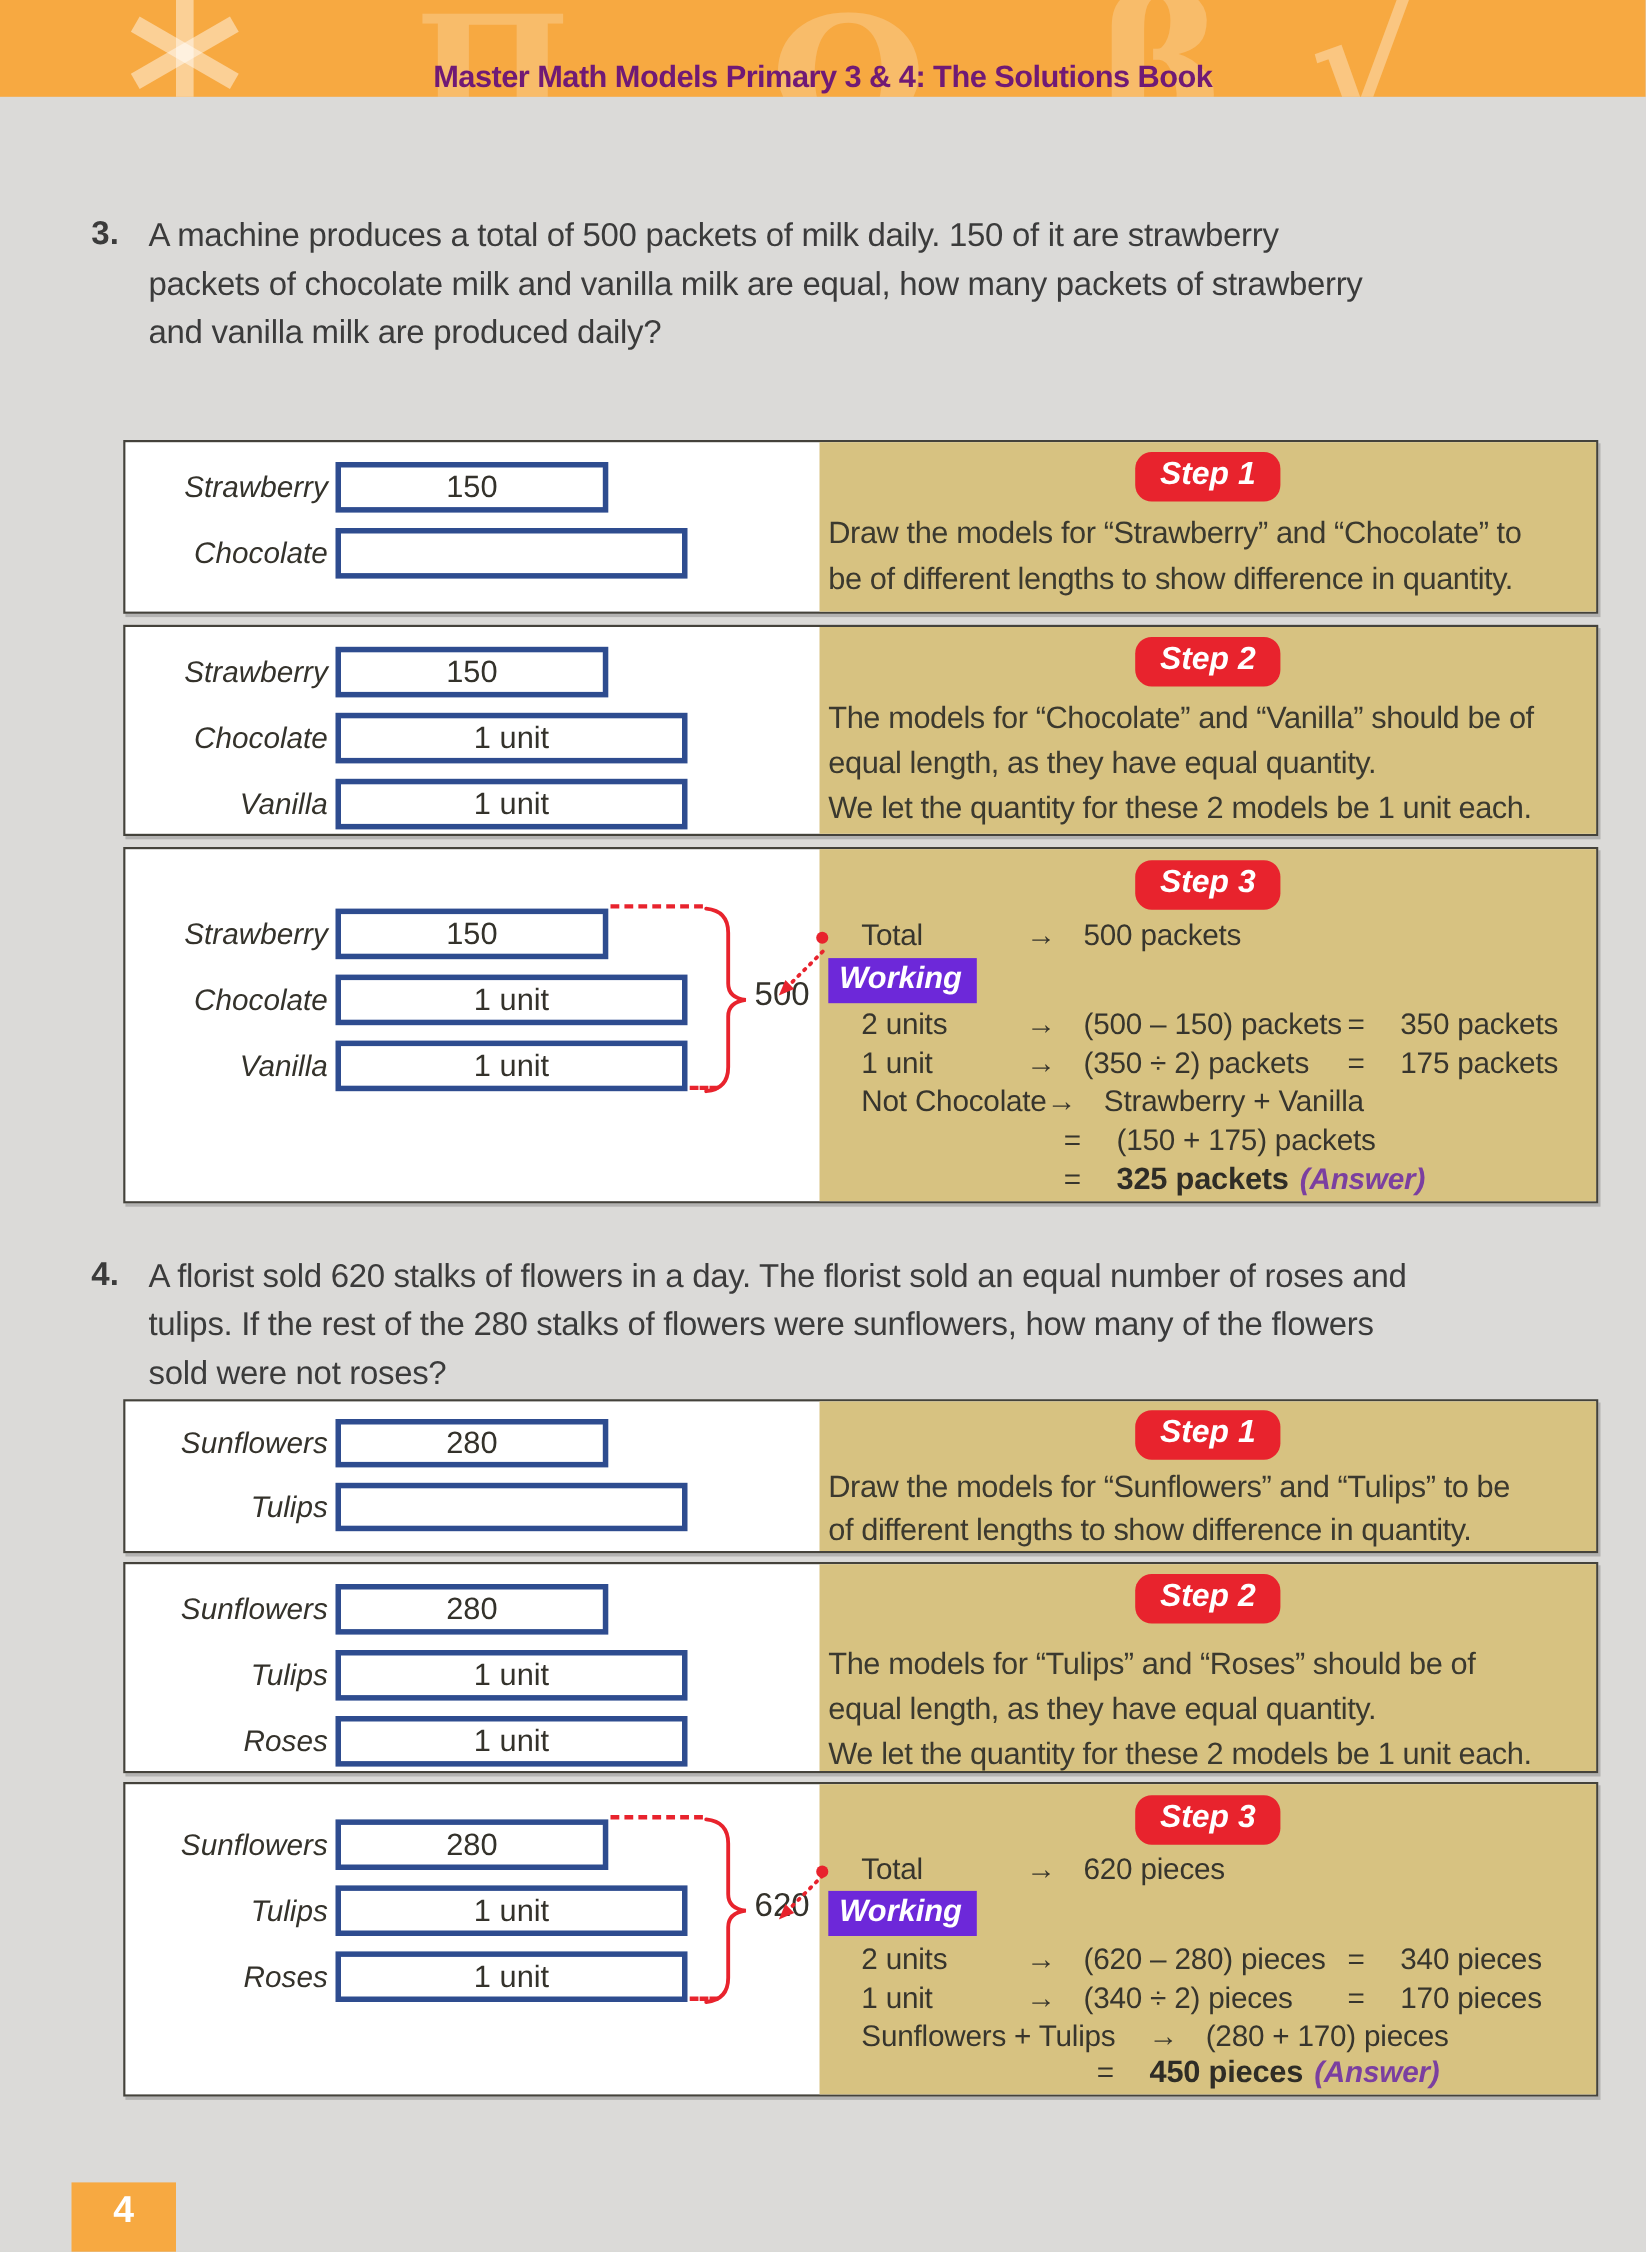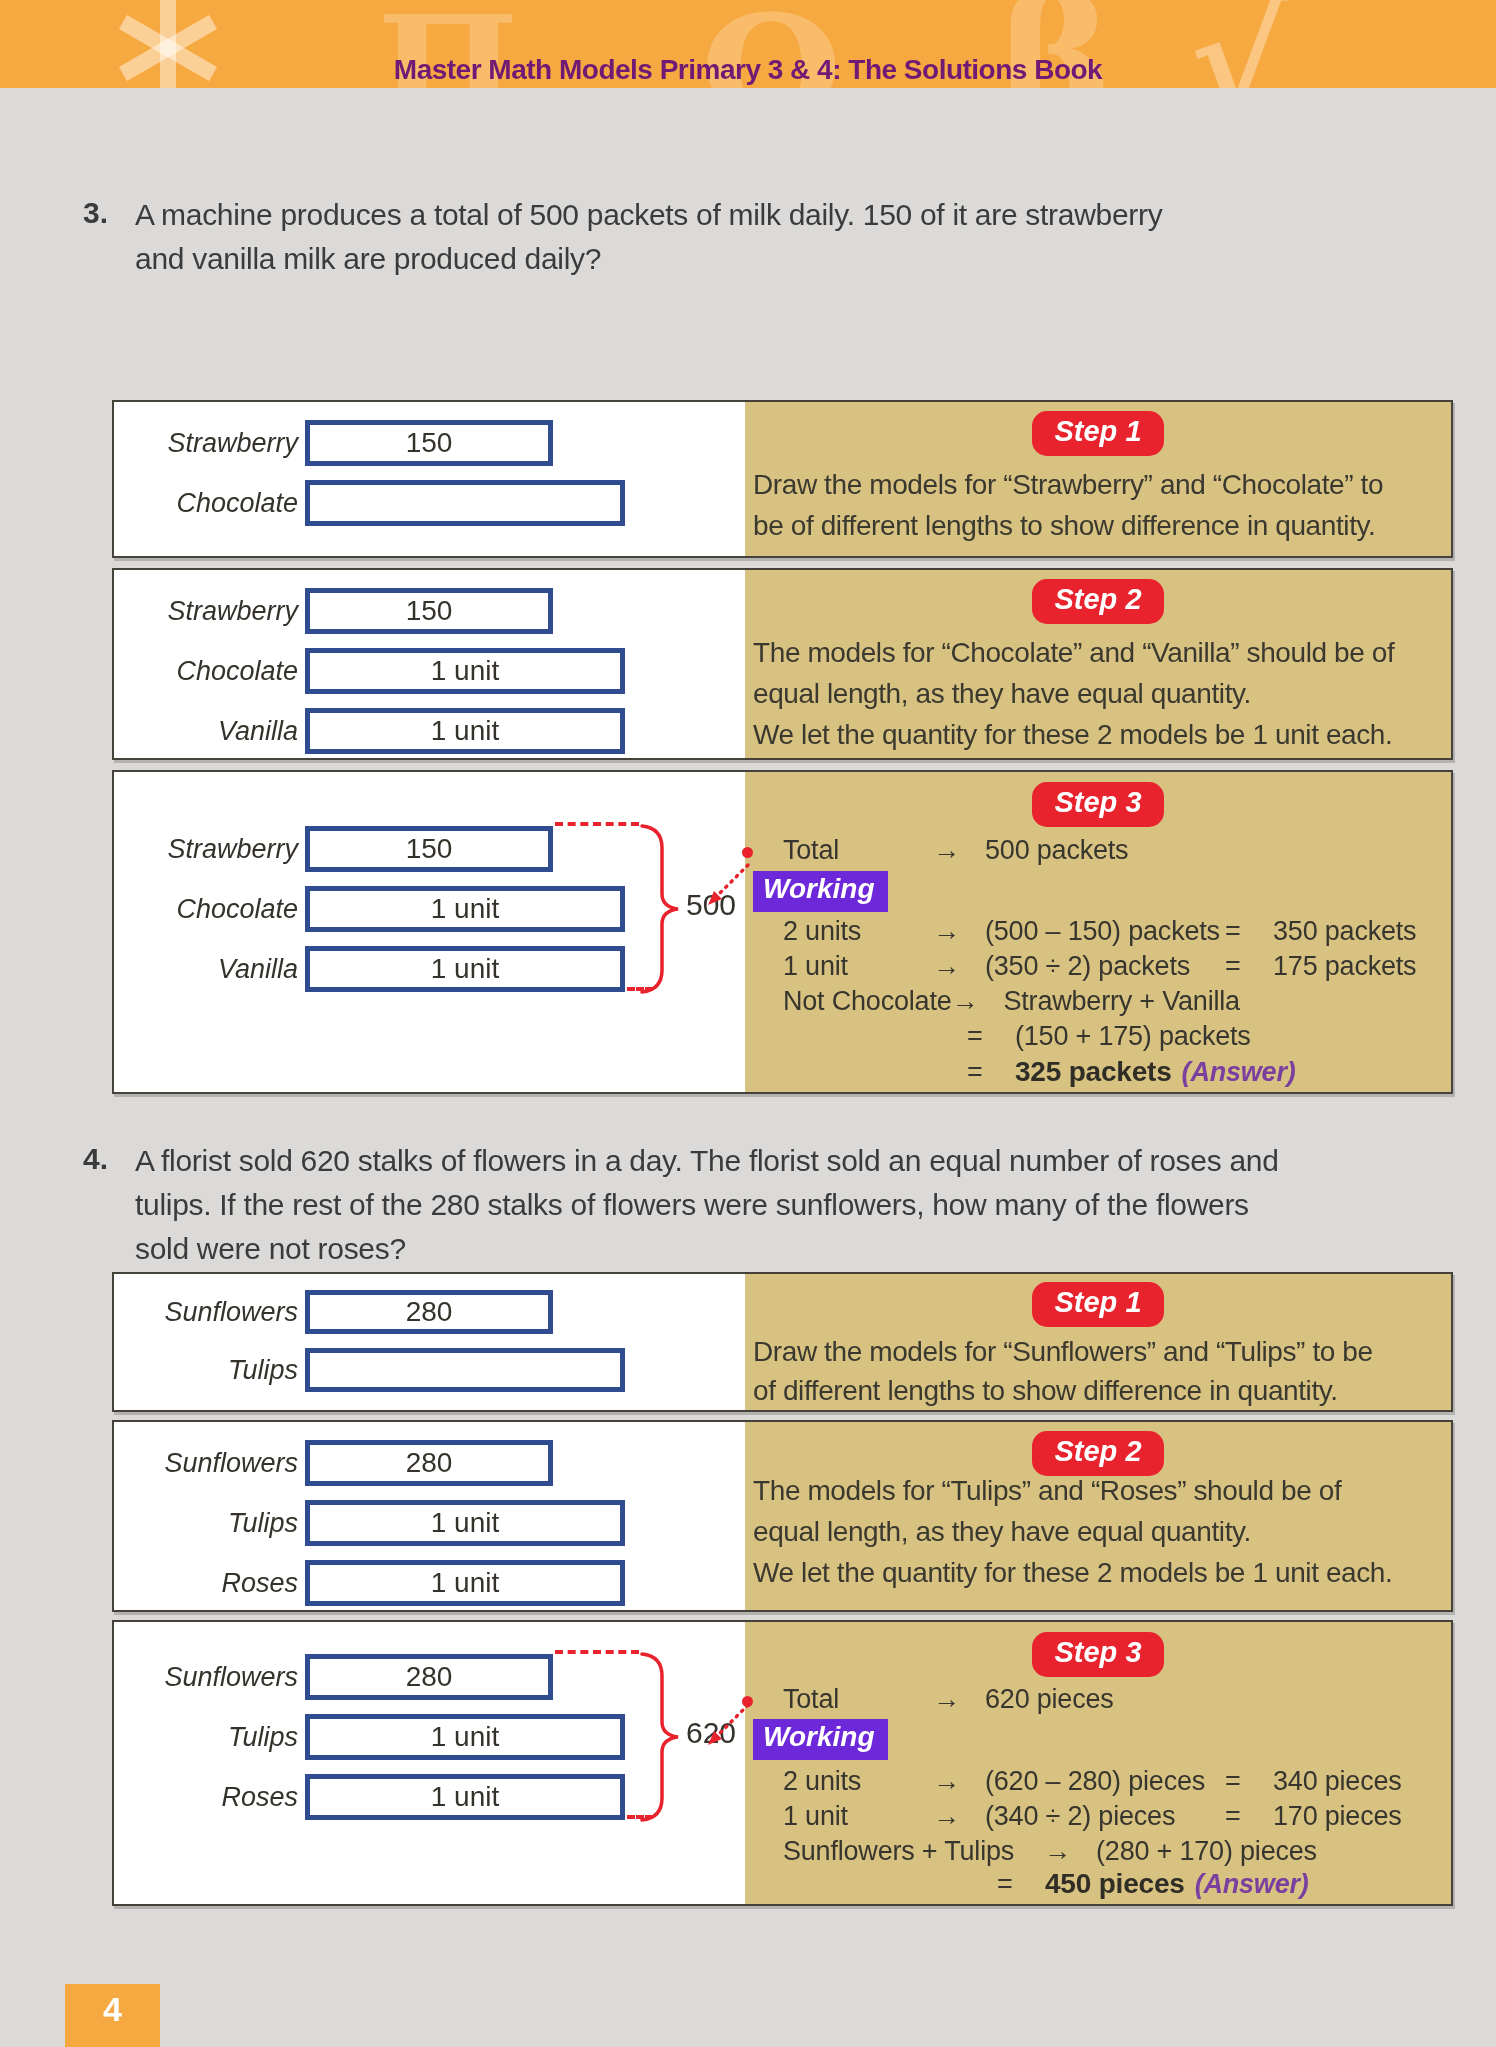--- a/index.html
+++ b/index.html
@@ -57,20 +57,21 @@
   <div class="decor" style="left:377px;top:-18px;font-size:150px;">Π</div>
   <div class="decor" style="left:700px;top:-20px;font-size:160px;">Ω</div>
   <div class="decor" style="left:1000px;top:-40px;font-size:170px;">β</div>
   <div class="decor" style="left:1190px;top:-26px;font-size:150px;color:rgba(255,255,255,0.34);">√</div>
   <div class="title">Master Math Models Primary 3 &amp; 4: The Solutions Book</div>
 </div>
 
 <div class="pnum" style="top:196px;">3.</div>
 <div class="plines" style="top:193px;">
   <div>A machine produces a total of 500 packets of milk daily. 150 of it are strawberry</div>
+  <div>packets of chocolate milk and vanilla milk are equal, how many packets of strawberry</div>
   <div>and vanilla milk are produced daily?</div>
 </div>
 
 <div class="box" style="top:400px;height:154px;">
   <div class="tan"></div>
   <div class="bar-label" style="top:18px;height:46px;">Strawberry</div>
   <div class="bar" style="top:18px;left:191px;width:248px;height:46px;">150</div>
   <div class="bar-label" style="top:78px;height:46px;">Chocolate</div>
   <div class="bar" style="top:78px;left:191px;width:320px;height:46px;"></div>
   <div class="badge-row" style="top:9px;">
@@ -186,21 +187,21 @@
   <div class="tan"></div>
   <div class="bar-label" style="top:18px;height:46px;">Sunflowers</div>
   <div class="bar" style="top:18px;left:191px;width:248px;height:46px;">280</div>
   <div class="bar-label" style="top:78px;height:46px;">Tulips</div>
   <div class="bar" style="top:78px;left:191px;width:320px;height:46px;">1 unit</div>
   <div class="bar-label" style="top:138px;height:46px;">Roses</div>
   <div class="bar" style="top:138px;left:191px;width:320px;height:46px;">1 unit</div>
   <div class="badge-row" style="top:9px;">
       <span class="badge">Step 2</span>
     </div>
-  <div class="step-text" style="top:48px;">
+  <div class="step-text" style="top:70px;">
     <div>The models for “Tulips” and “Roses” should be of</div>
     <div>equal length, as they have equal quantity.</div>
     <div>We let the quantity for these 2 models be 1 unit each.</div>
   </div>
 </div>
 
 <div class="box" style="top:1620px;height:282px;">
   <div class="tan"></div>
   <div class="bar-label" style="top:32px;height:46px;">Sunflowers</div>
   <div class="bar" style="top:32px;left:191px;width:248px;height:46px;">280</div>

